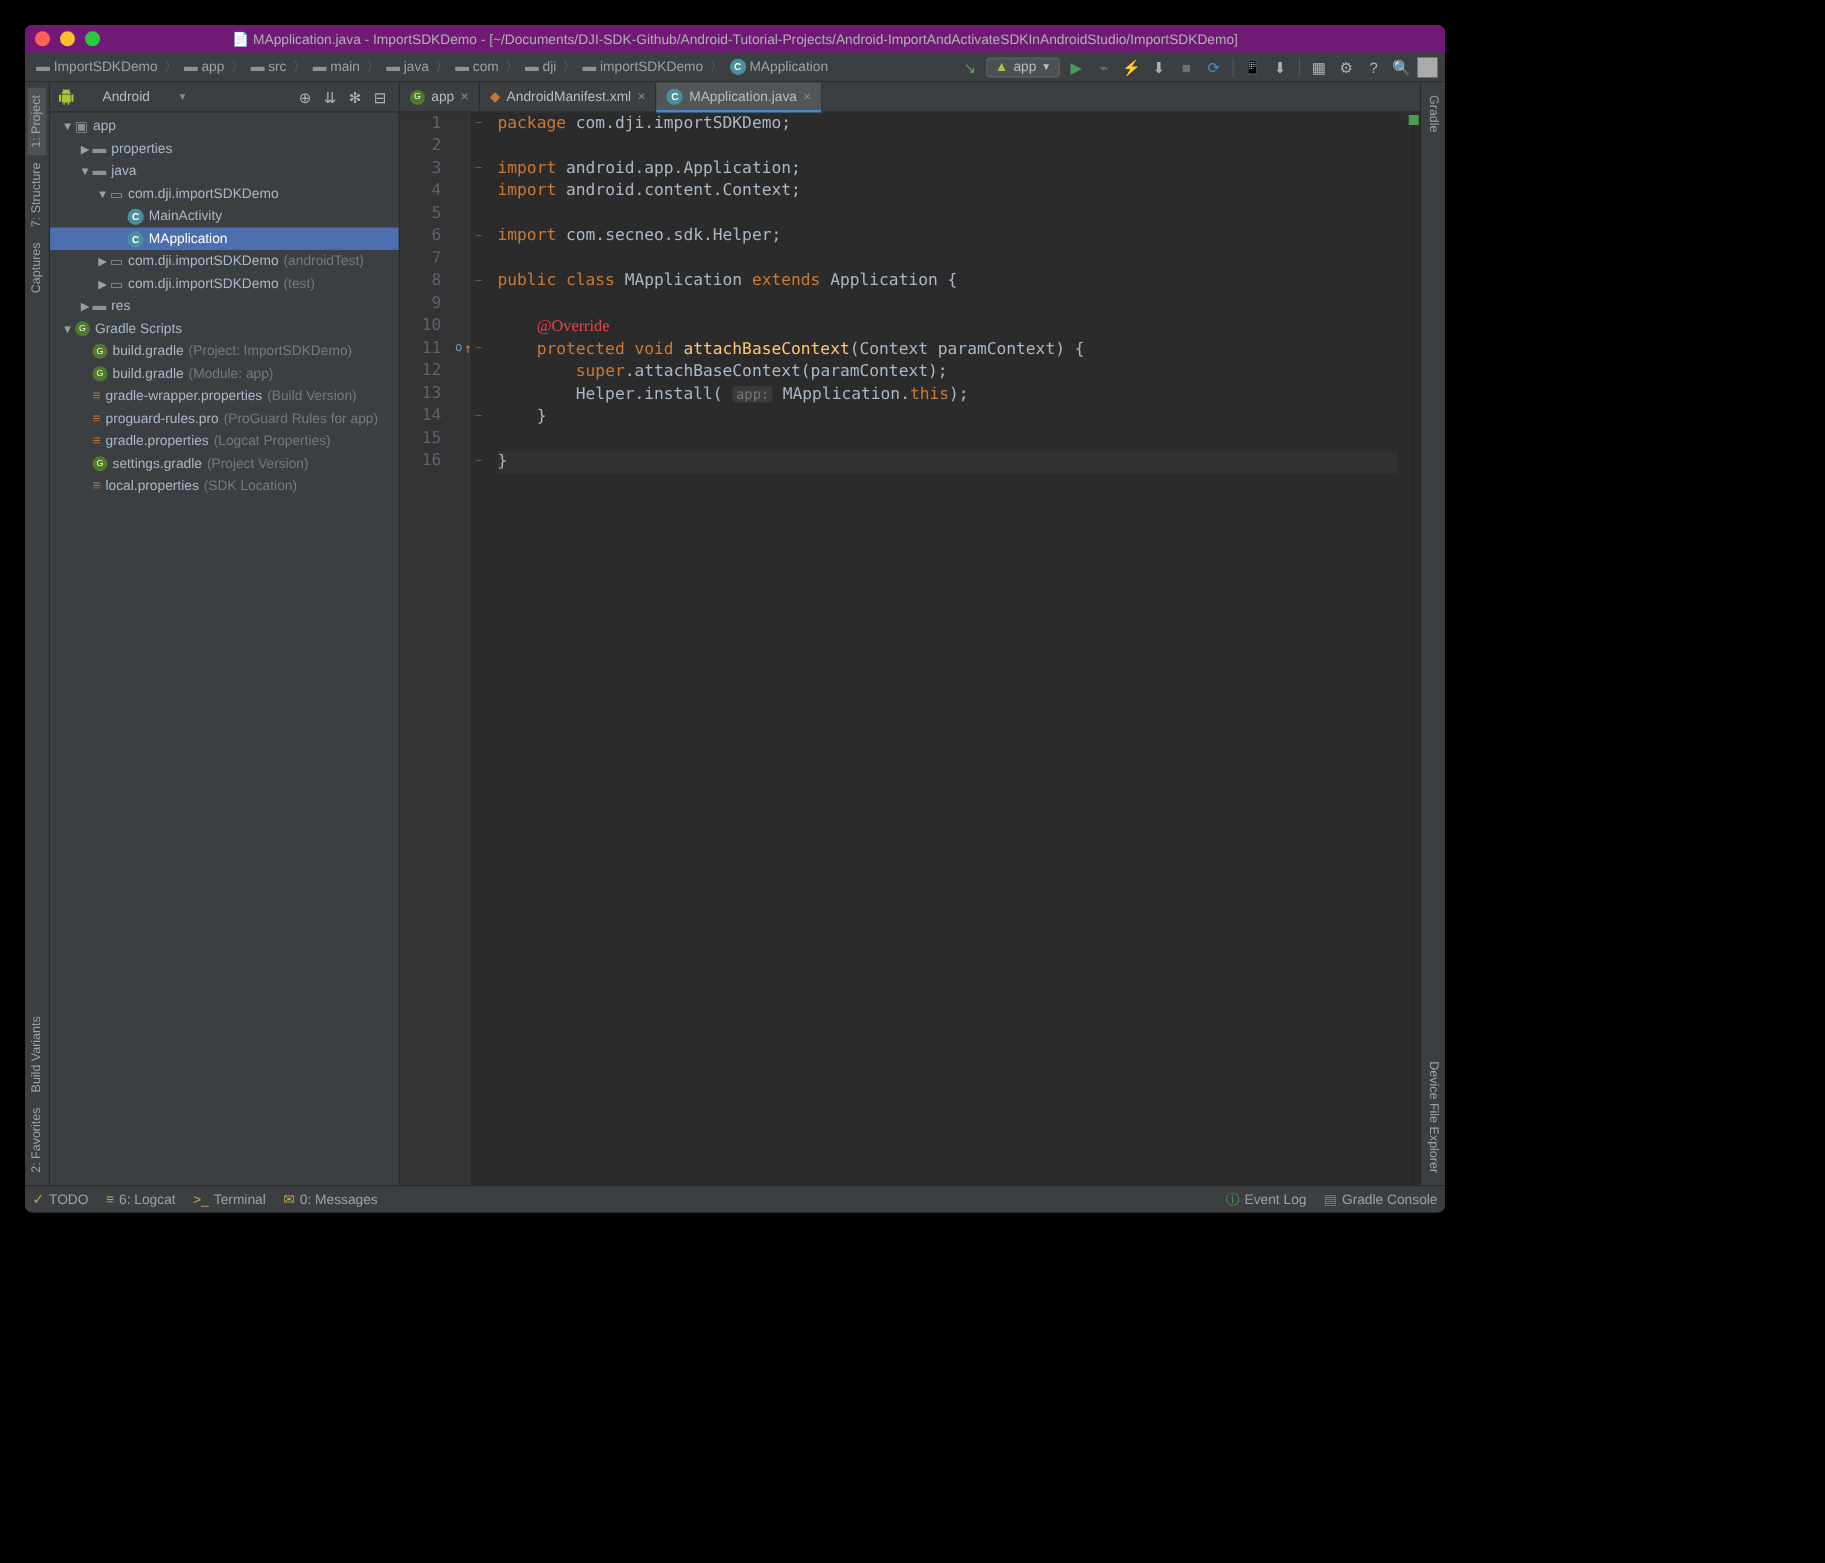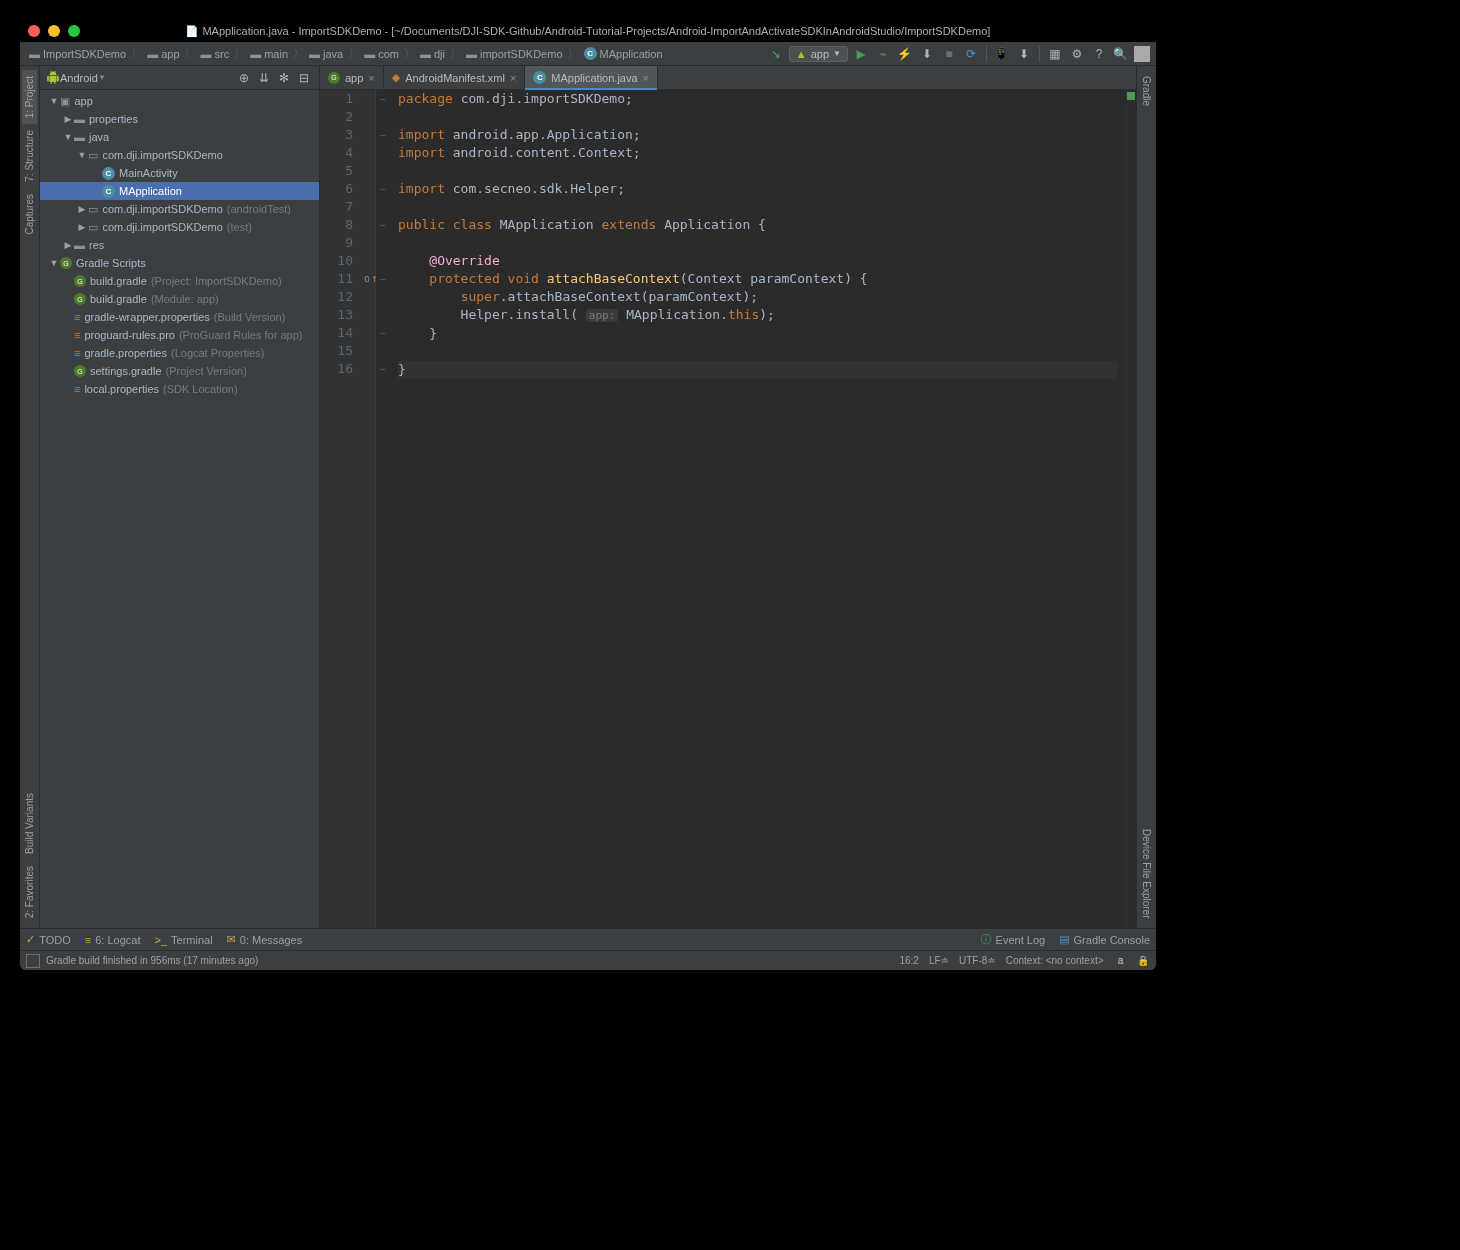--- a/index.html
+++ b/index.html
@@ -1,18 +1,18 @@
 <!DOCTYPE html>
 <html><head>
 <meta charset="utf-8">
 <style>
 * { margin: 0; padding: 0; box-sizing: border-box; }
 body { font-family: "Helvetica Neue", Arial, sans-serif; font-size: 12px; background: #000; width: 1460px; height: 1250px; overflow: hidden; display:flex; align-items:flex-start; justify-content:flex-start; }
 .window { width: 1136px; height: 950px; background: #3c3f41; border-radius: 6px; overflow: hidden; display: flex; flex-direction: column; box-shadow: 0 4px 24px rgba(0,0,0,.5); margin: 20px; }
-.mac-titlebar { height: 22px; background: #000000; display: flex; align-items: center; padding: 0 8px; position: relative; }
+.mac-titlebar { height: 22px; background: #701a75; display: flex; align-items: center; padding: 0 8px; position: relative; }
 .traffic { display: flex; gap: 8px; }
 .dot { width: 12px; height: 12px; border-radius: 50%; }
 .dot.red { background: #ff5f57; }
 .dot.yellow { background: #febc2e; }
 .dot.green { background: #28c840; }
 .win-title { position: absolute; left: 0; right: 0; text-align: center; color: #b0b0b0; font-size: 11px; pointer-events: none; }
 .nav-toolbar { height: 24px; background: #3c3f41; border-bottom: 1px solid #2b2b2b; display: flex; align-items: center; padding: 0 6px; justify-content: space-between; }
 .breadcrumb { display: flex; align-items: center; gap: 2px; color: #9da0a2; font-size: 11px; }
 .crumb { display: flex; align-items: center; gap: 3px; padding: 1px 3px; cursor: pointer; }
 .crumb-sep { color: #6c6f71; }
@@ -22,21 +22,21 @@
 .tool-btn { width: 18px; height: 18px; display: flex; align-items: center; justify-content: center; color: #afb1b3; cursor: pointer; }
 .run-config { display: flex; align-items: center; gap: 4px; background: #4c5052; border: 1px solid #5e6060; border-radius: 3px; padding: 1px 6px; color: #bbb; font-size: 11px; cursor: pointer; }
 .play { color: #499c54; }
 .body-row { flex: 1; display: flex; min-height: 0; }
 .left-gutter { width: 20px; background: #3c3f41; border-right: 1px solid #2b2b2b; display: flex; flex-direction: column; justify-content: space-between; align-items: center; padding: 4px 0; }
 .gutter-tab { writing-mode: vertical-rl; transform: rotate(180deg); color: #9da0a2; font-size: 10px; padding: 6px 2px; cursor: pointer; }
 .gutter-tab.active { background: #4e5254; }
 .right-gutter { width: 20px; background: #3c3f41; border-left: 1px solid #2b2b2b; display:flex;flex-direction:column;align-items:center;padding:4px 0;}
 .sidebar { width: 280px; background: #3c3f41; border-right: 1px solid #2b2b2b; display: flex; flex-direction: column; }
 .sidebar-header { height: 24px; display: flex; align-items: center; justify-content: space-between; padding: 0 6px; border-bottom: 1px solid #2b2b2b; }
-.sb-title { display: flex; align-items: center; gap: 0; color: #bbb; font-size: 11px; }
+.sb-title { display: flex; align-items: center; gap: 22px; color: #bbb; font-size: 11px; }
 .android-ic { color: #a4c639; }
 .sb-tools { display: flex; gap: 2px; }
 .tree { flex: 1; overflow: auto; padding: 2px 0; }
 .tree-row { display: flex; align-items: center; height: 18px; color: #a9b7c6; font-size: 11px; cursor: pointer; white-space: nowrap; }
 .tree-row.selected { background: #4b6eaf; color: #fff; }
 .tree-indent { display: inline-block; }
 .tree-arrow { width: 12px; color: #9da0a2; font-size: 9px; text-align: center; }
 .tree-hint { color: #787878; margin-left: 4px; }
 .gradle-ic { width:12px;height:12px;border-radius:50%;background:#4e7a2a;display:inline-flex;align-items:center;justify-content:center;color:#fff;font-size:7px; }
 .prop-ic { color: #c57633; }
@@ -47,21 +47,21 @@
 .tab.active::after { content:''; position:absolute; left:0; right:0; bottom:-1px; height:2px; background:#4a88c7; }
 .tab-close { color: #8a8a8a; font-size: 11px; cursor: pointer; }
 .editor { flex: 1; display: flex; font-family: "Menlo", "Consolas", monospace; font-size: 13px; line-height: 18px; overflow: hidden; }
 .gutter-lines { width: 42px; background: #313335; color: #606366; text-align: right; padding: 0 8px 0 0; user-select: none; border-right:1px solid #313335; }
 .gutter-marks { width: 14px; background: #313335; border-right: 1px solid #3c3f41; position: relative; }
 .mark-override { position:absolute; left:2px; color:#6897bb; font-size:10px; }
 .mark-up { position:absolute; left:1px; color:#cc7832; font-size:11px; }
 .fold-col { width: 14px; background: #2b2b2b; color: #606366; font-size: 9px; }
 .code { flex: 1; padding: 0 8px; color: #a9b7c6; white-space: pre; }
 .kw { color: #cc7832; }
-.ann { color: #f9a8d4; }
+.ann { color: #ef4444; font-family: Liberation Serif, serif; }
 .fn { color: #ffc66d; }
 .cls { color: #a9b7c6; }
 .param-hint { background-color: #3b3b3b; color: #787878; border-radius:3px; padding:0 3px; font-size:11px; }
 .italic { }
 .code-line.current { background: #323232; display:block; width:100%; }
 .err-stripe { width: 10px; background: #2b2b2b; border-left: 1px solid #313335; position:relative; }
 .err-top { position:absolute; top:2px; right:1px; width:8px; height:8px; background:#499c54; }
 .bottom-tabs { height: 22px; background: #3c3f41; border-top: 1px solid #2b2b2b; display: flex; align-items: center; padding: 0 6px; justify-content: space-between; font-size: 11px; color: #9da0a2; }
 .bt-group { display: flex; gap: 14px; }
 .bt-item { display: flex; align-items: center; gap: 4px; cursor: pointer; }
@@ -408,28 +408,14 @@
           <span style="color:#499c54">ⓘ</span>
           <span>Event Log</span>
         </span>
         <span class="bt-item">
           <span style="color:#4a8ec9">▤</span>
           <span>Gradle Console</span>
         </span>
       </div>
   </div>
 
-  <div class="status-bar">
-    <div style="display:flex;align-items:center;gap:6px">
-      <span class="status-icon"></span>
-      <span>Gradle build finished in 956ms (17 minutes ago)</span>
-    </div>
-    <div class="status-right">
-      <span>16:2</span>
-      <span>LF≐</span>
-      <span>UTF-8≐</span>
-      <span>Context: &lt;no context&gt;</span>
-      <span class="underline-icon">a</span>
-      <span>🔒</span>
-    </div>
-  </div>
 
 </div>
 
 </body></html>

